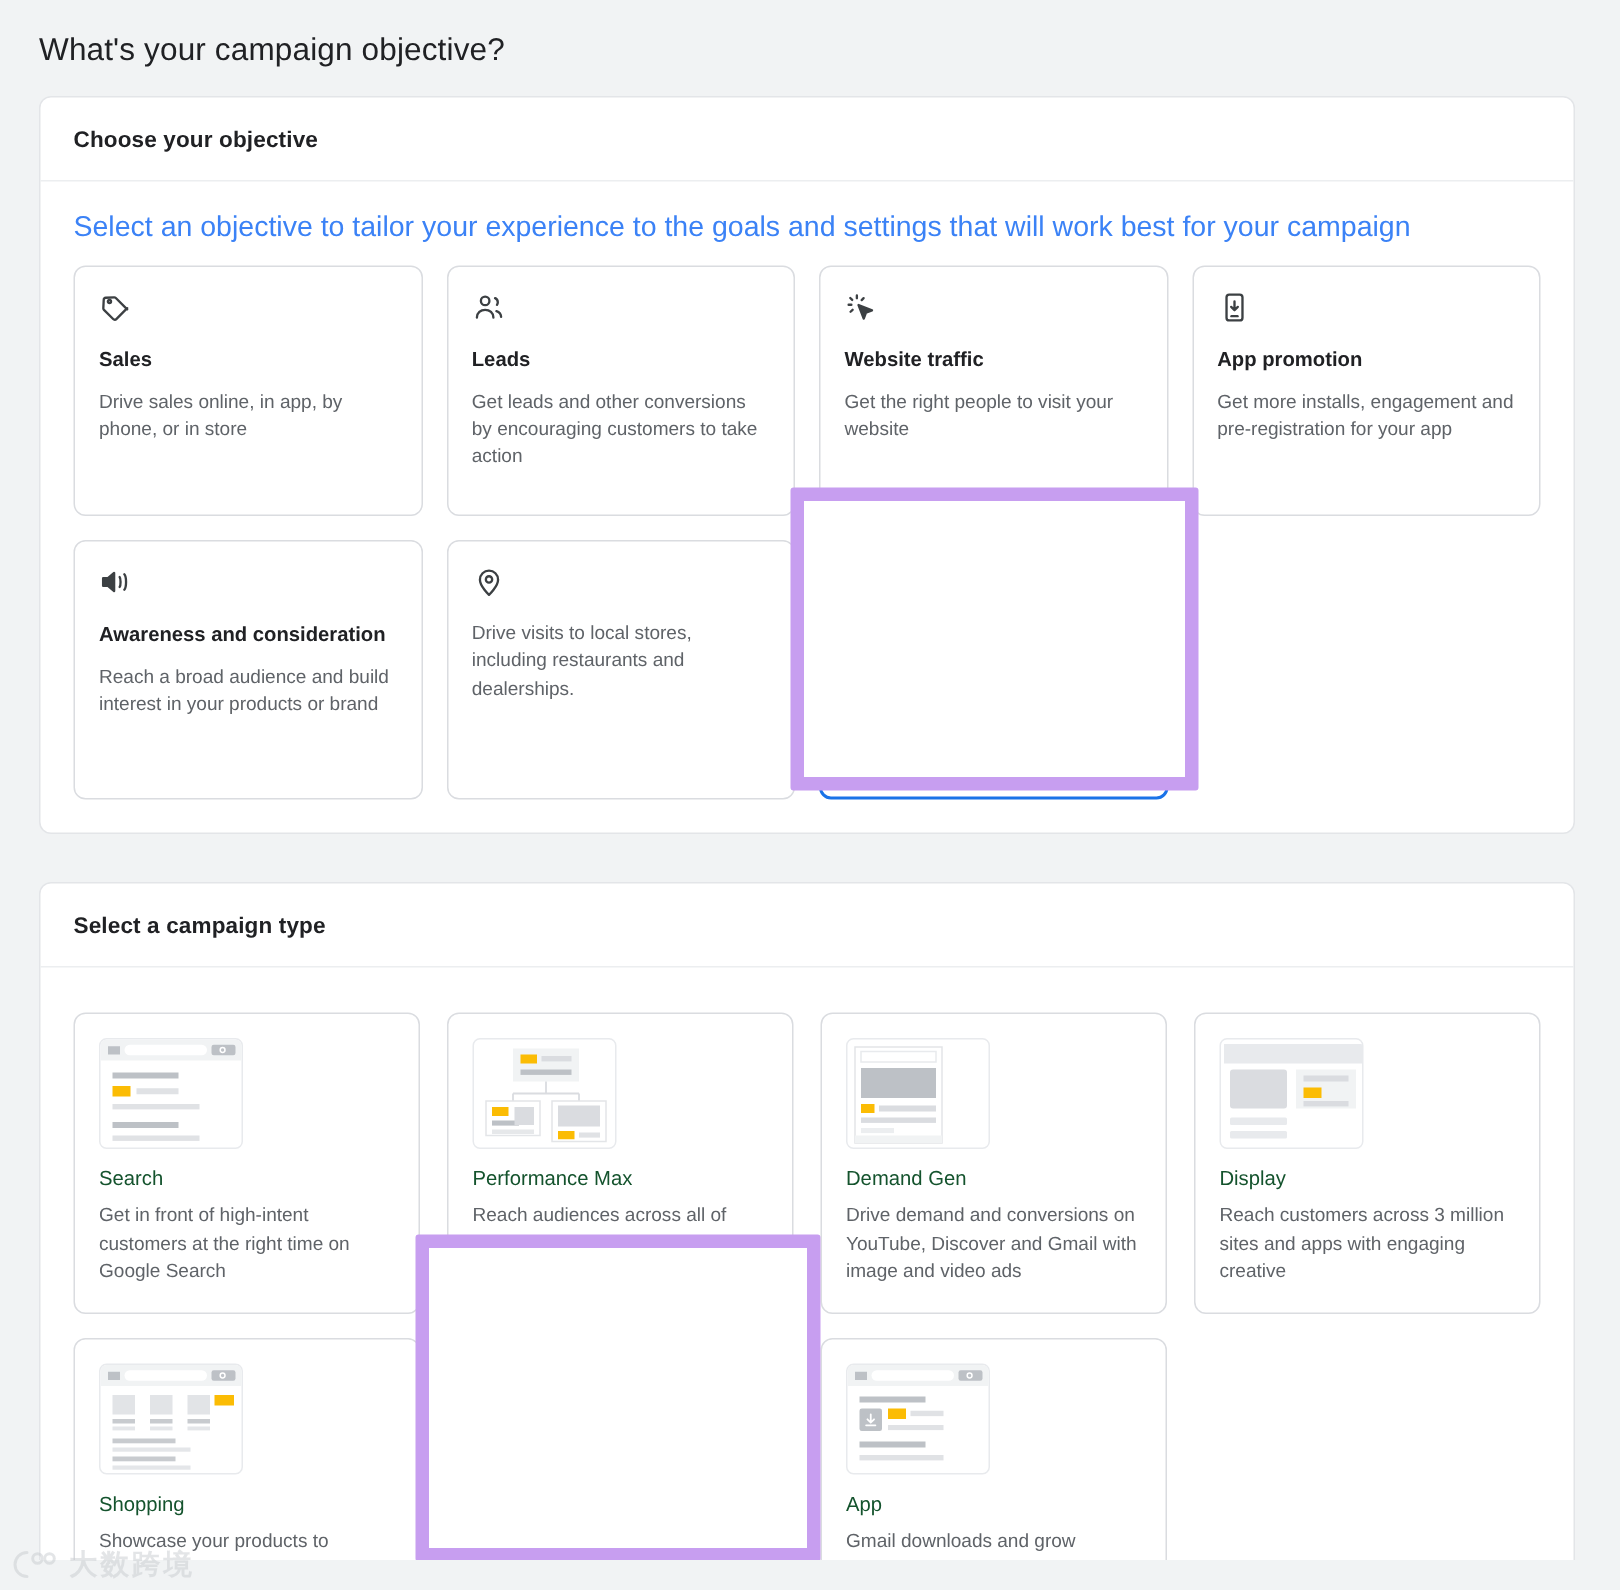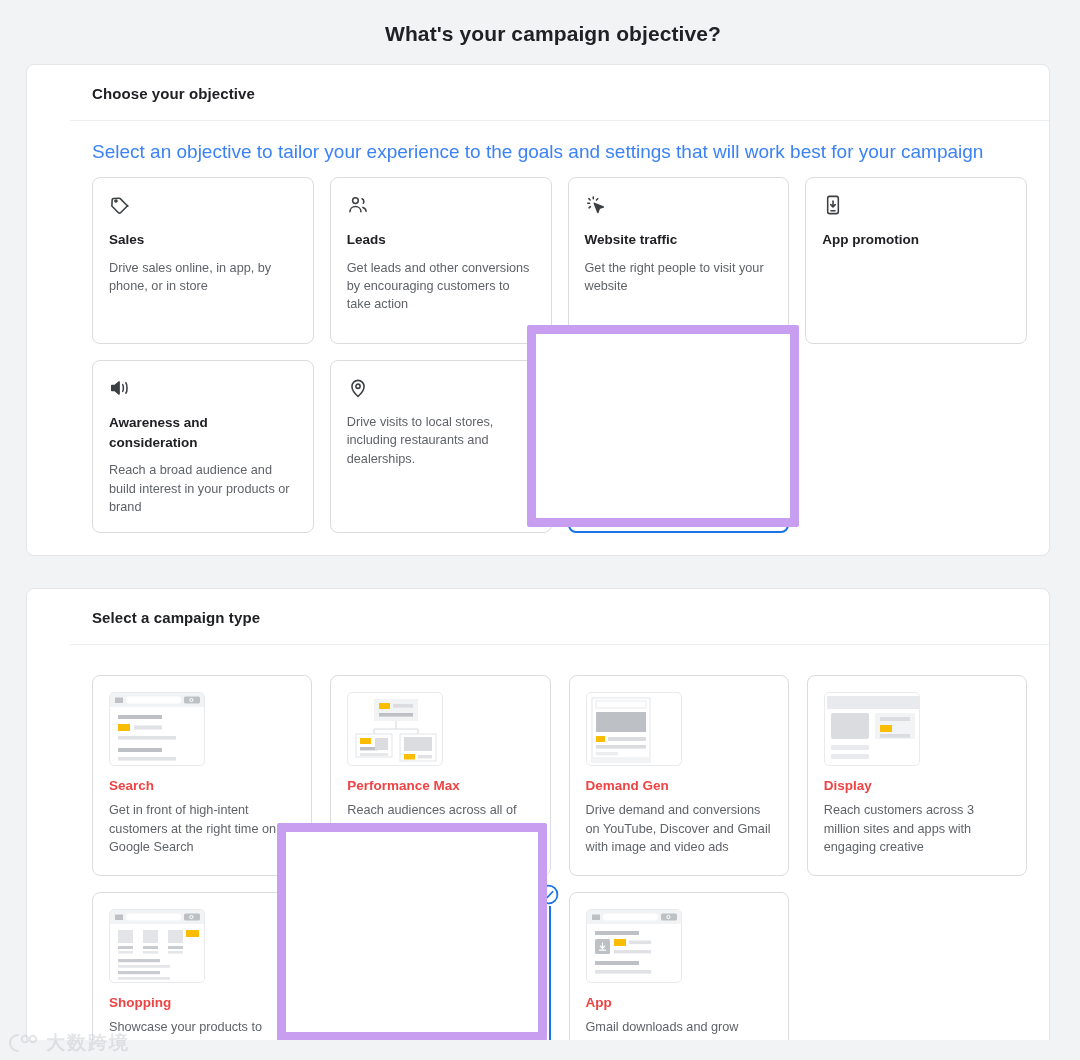--- a/index.html
+++ b/index.html
@@ -9,34 +9,32 @@
     height: 1060px;
     background: #f1f3f4;
     font-family: "Liberation Sans", sans-serif;
     color: #202124;
     overflow: hidden;
     position: relative;
   }
 
   .page-title {
     font-size: 21px;
-    font-weight: 700;
+    font-weight: 400;
     color: #202124;
     padding: 22px 0 0 26px;
     letter-spacing: .1px;
-    text-align: center;
   }
 
   .card {
     background: #ffffff;
     border: 1px solid #e3e5e8;
     border-radius: 8px;
     margin: 0 30px 0 26px;
     position: relative;
-    padding-left: 43px;
   }
   .card.objective { margin-top: 18px; }
   .card.ctype { margin-top: 32px; }
 
   .card-header {
     font-size: 15px;
     font-weight: 600;
     color: #202124;
     padding: 20px 0 18px 22px;
     border-bottom: 1px solid #eceef0;
@@ -129,22 +127,22 @@
     padding: 16px 16px 18px 16px;
     min-height: 190px;
     position: relative;
     cursor: pointer;
   }
   .ctile.selected { border: 2px solid #1a73e8; }
   .ctile.selected .ctile-title,
   .ctile.selected .ctile-desc { color: #1a73e8; }
   .ctile-title {
     font-size: 13.5px;
-    font-weight: 700;
-    color: #ef4444;
+    font-weight: 400;
+    color: #14532d;
     margin: 12px 0 8px 0;
   }
   .ctile.selected .ctile-title { font-weight: 400; }
   .ctile-desc {
     font-size: 12.7px;
     color: #5f6368;
     line-height: 1.45;
   }
   .ctile-desc a { color: #1a73e8; text-decoration: underline; }
 
@@ -231,20 +229,21 @@
 
     <div class="tile">
       <span class="tile-icon">
         <svg viewBox="0 0 24 24" fill="none" stroke="currentColor" stroke-width="1.7" stroke-linecap="round" stroke-linejoin="round">
           <rect x="6.2" y="2.6" width="11.6" height="18.8" rx="2"></rect>
           <path d="M12 7.6v6.2M9.6 11.6 12 14l2.4-2.4"></path>
           <path d="M9.8 18.3h4.4"></path>
         </svg>
       </span>
       <div class="tile-title">App promotion</div>
+      <div class="tile-desc">Get more installs, engagement and pre-registration for your app</div>
     </div>
 
     <div class="tile">
       <span class="tile-icon">
         <svg viewBox="0 0 24 24" fill="none" stroke="currentColor" stroke-width="1.7" stroke-linecap="round" stroke-linejoin="round">
           <path d="M3 9.3h3.3L11 5.4v13.2L6.3 14.7H3z" fill="currentColor"></path>
           <path d="M15 8.4c.9 1 .9 6.2 0 7.2"></path>
           <path d="M18.4 6.4c1.7 1.8 1.7 9.4 0 11.2"></path>
         </svg>
       </span>

